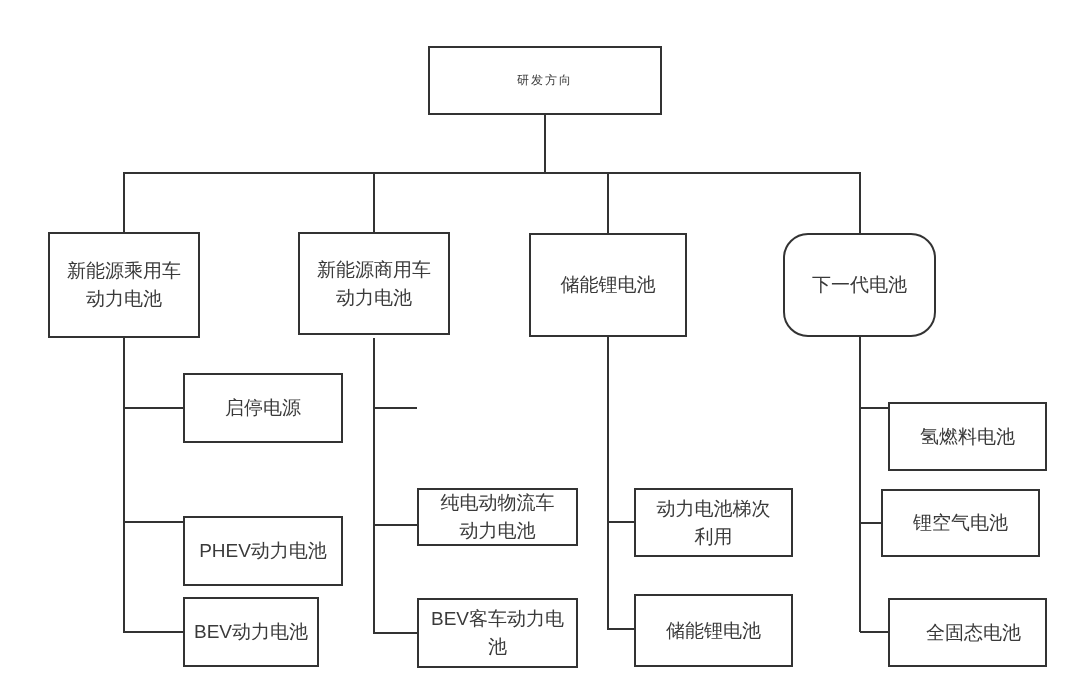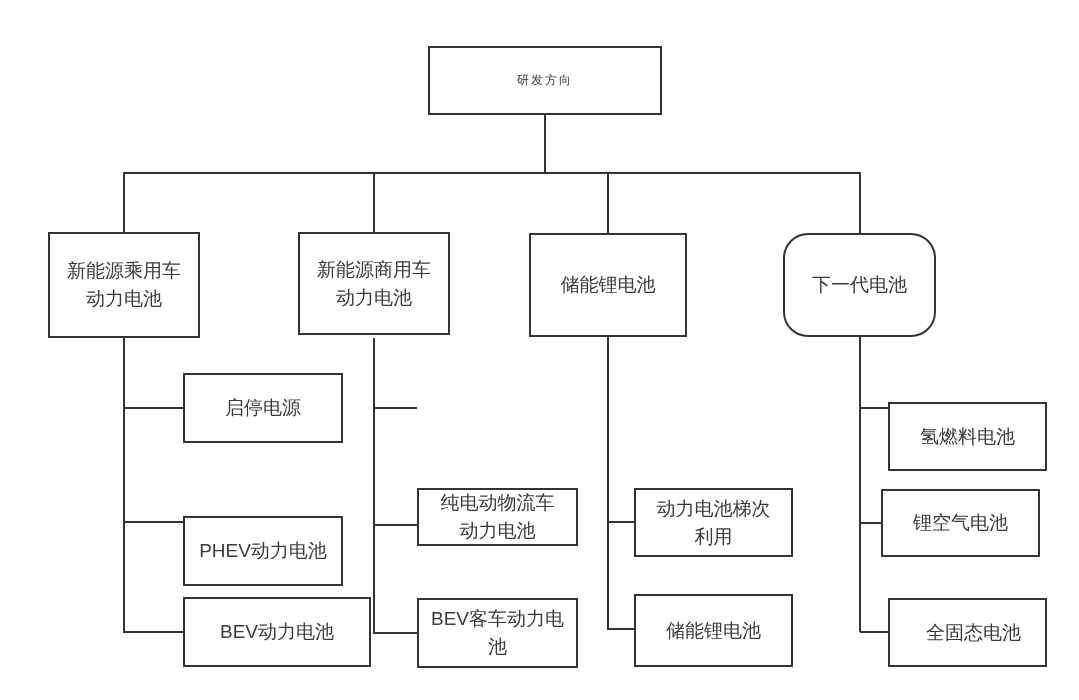--- a/index.html
+++ b/index.html
@@ -44,21 +44,21 @@
 
   
   #n-root { left: 428px; top: 46px;  width: 234px; height: 69px; }
   #n-b1   { left: 48px;  top: 232px; width: 152px; height: 106px; }
   #n-b2   { left: 298px; top: 232px; width: 152px; height: 103px; }
   #n-b3   { left: 529px; top: 233px; width: 158px; height: 104px; }
   #n-b4   { left: 783px; top: 233px; width: 153px; height: 104px; border-radius: 25px; }
 
   #n-c1a  { left: 183px; top: 373px; width: 160px; height: 70px; }
   #n-c1b  { left: 183px; top: 487px; width: 160px; height: 70px; margin-top: 29px; }
-  #n-c1c  { left: 183px; top: 597px; width: 188px; height: 70px; }
+  #n-c1c  { left: 183px; top: 597px; width: 136px; height: 70px; }
 
   #n-c2a  { left: 417px; top: 373px; width: 161px; height: 70px; }
   #n-c2b  { left: 417px; top: 488px; width: 161px; height: 58px; }
   #n-c2c  { left: 417px; top: 598px; width: 161px; height: 70px; }
 
   #n-c3a  { left: 634px; top: 488px; width: 159px; height: 69px; }
   #n-c3b  { left: 634px; top: 594px; width: 159px; height: 73px; }
 
   #n-c4a  { left: 888px; top: 374px; width: 159px; height: 69px; margin-top: 28px; }
   #n-c4b  { left: 881px; top: 489px; width: 159px; height: 68px; }

